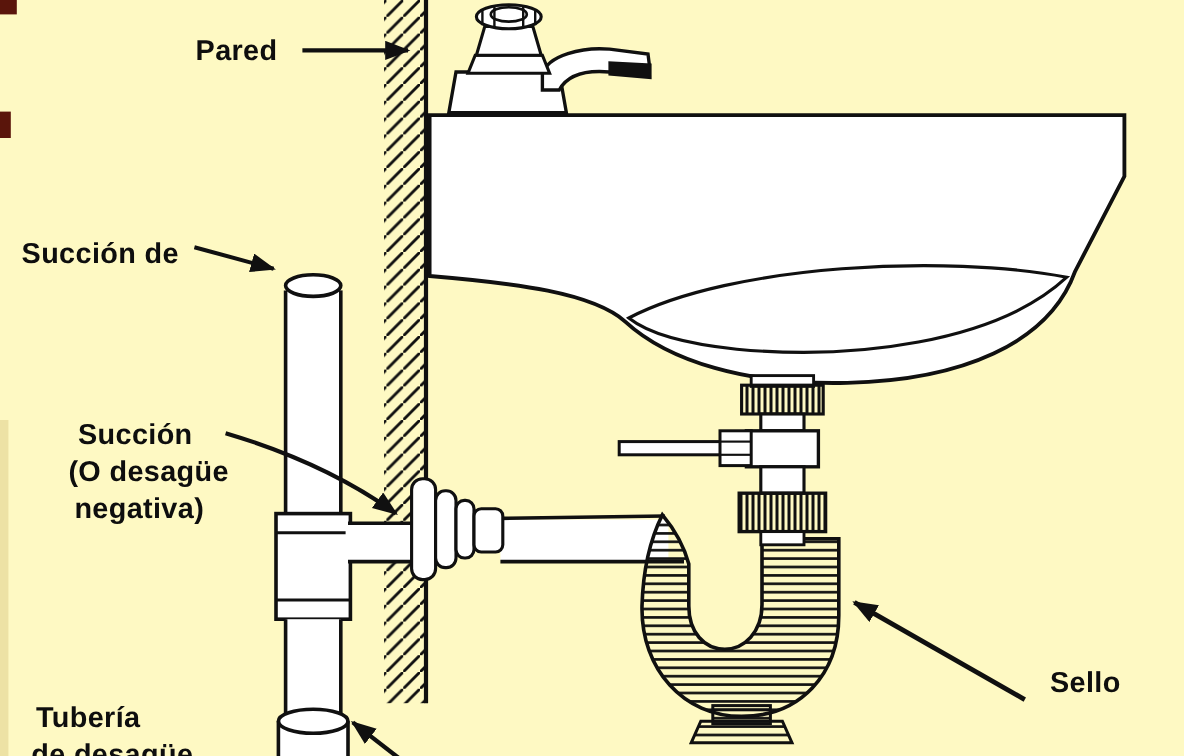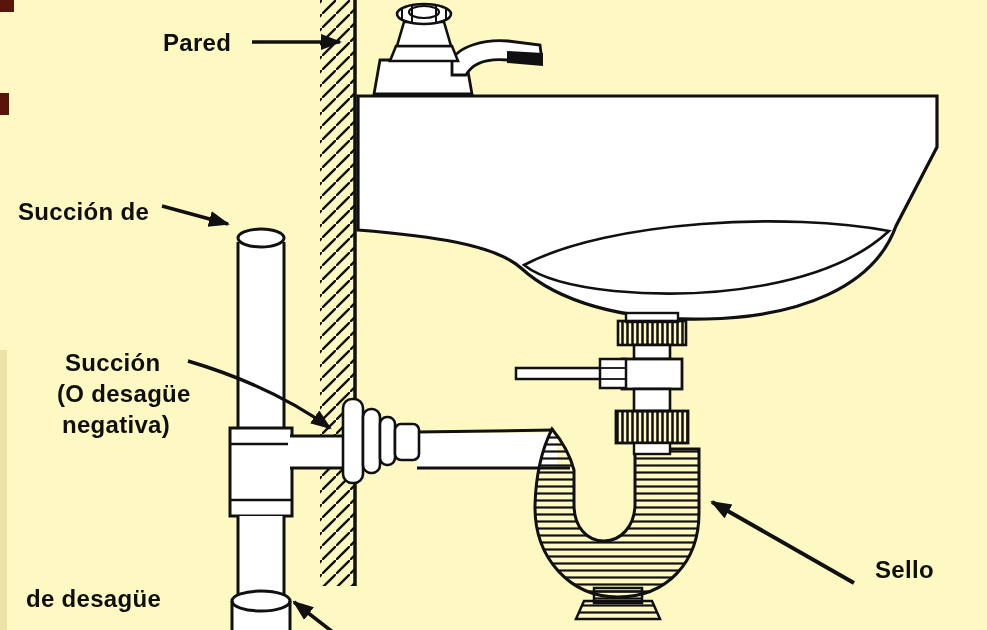--- a/index.html
+++ b/index.html
@@ -157,20 +157,21 @@
     <div style="padding-left:6px">Succión de</div>
   </div>
 
   <div class="label" style="left:57px;top:347px">
     <div style="padding-left:8px">Succión</div>
     <div>(O desagüe</div>
     <div style="padding-left:5px">negativa)</div>
   </div>
 
   <div class="label" style="left:26px;top:583px">
+    <div style="padding-left:4px">Tubería</div>
     <div>de desagüe</div>
   </div>
 
   <div class="label" style="left:862px;top:554px">
     <div style="padding-left:13px">Sello</div>
   </div>
 
   <div class="artifact" style="left:0;top:0;width:14px;height:12px"></div>
   <div class="artifact" style="left:0;top:93px;width:9px;height:22px"></div>
   <div class="edge-tint"></div>

